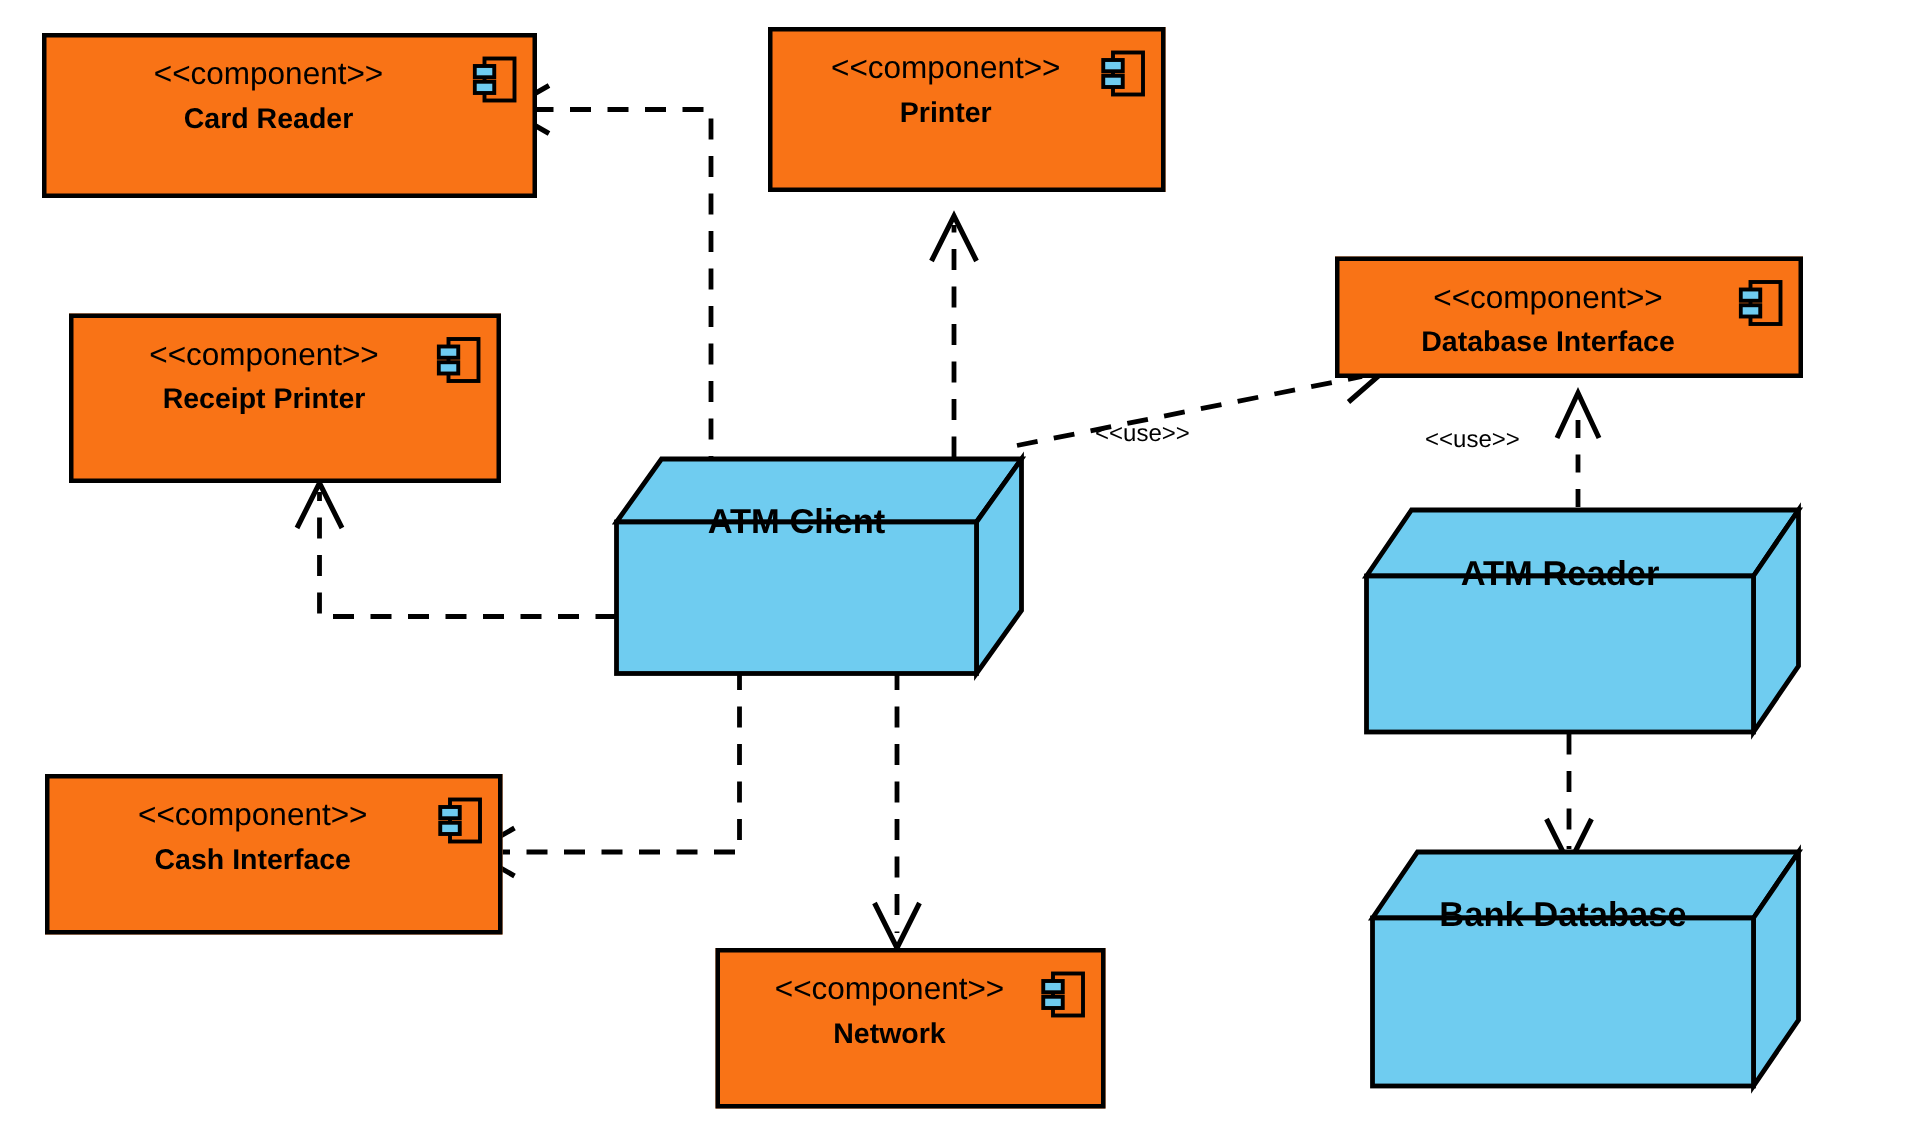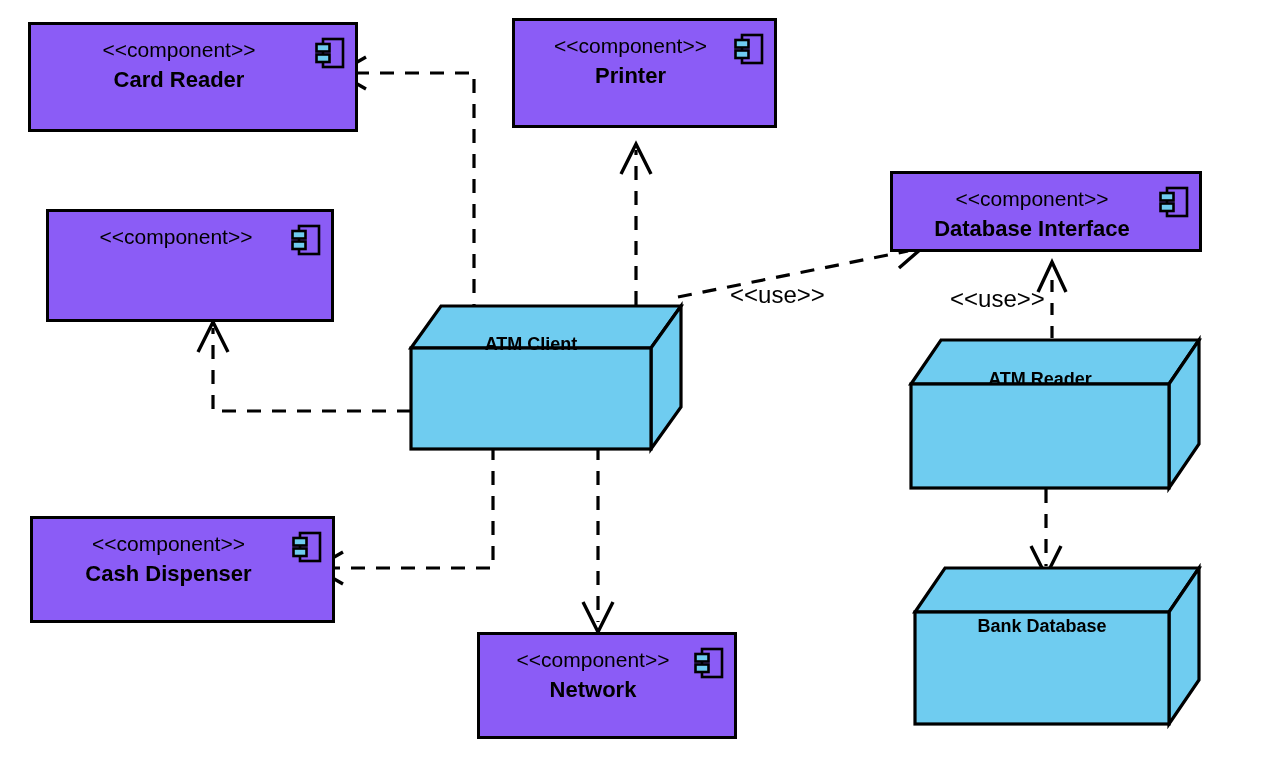--- a/index.html
+++ b/index.html
@@ -23,21 +23,21 @@
     left: 0;
     top: 0;
     width: 1276px;
     height: 764px;
     pointer-events: none;
   }
   
   .component {
     position: absolute;
     box-sizing: border-box;
-    background: #8b5cf6;
+    background: #f97316;
     border: 3px solid #000000;
     z-index: 3;
     padding-left: 11px;
   }
   .component .stereo {
     position: absolute;
     left: 0;
     right: 0;
     top: 13px;
     text-align: center;
@@ -46,21 +46,21 @@
     color: #000000;
     letter-spacing: 0px;
     white-space: nowrap;
   }
   .component .cname {
     position: absolute;
     left: 0;
     right: 0;
     top: 42px;
     text-align: center;
-    font-size: 22px;
+    font-size: 19px;
     line-height: 26px;
     font-weight: bold;
     color: #000000;
     white-space: nowrap;
   }
   
   .component .textwrap {
     position: absolute;
     left: 6px;
     right: 34px;
@@ -82,27 +82,27 @@
   .node svg {
     display: block;
     overflow: visible;
   }
   .node .nname {
     position: absolute;
     left: 0;
     right: 0;
     text-align: center;
     font-weight: bold;
-    font-size: 18px;
+    font-size: 23px;
     color: #000000;
     white-space: nowrap;
   }
   .edge-label {
     position: absolute;
-    font-size: 24px;
+    font-size: 16px;
     color: #000000;
     white-space: nowrap;
     z-index: 4;
   }
 </style>
 </head>
 <body>
 
 <div id="canvas">
 
@@ -169,20 +169,21 @@
     <svg class="comp-icon" viewBox="0 0 30 32">
       <rect x="8" y="2" width="20" height="28" fill="none" stroke="#000" stroke-width="2.6"></rect>
       <rect x="1.5" y="7" width="13" height="7.5" fill="#6FCCF0" stroke="#000" stroke-width="2.6"></rect>
       <rect x="1.5" y="17.5" width="13" height="7.5" fill="#6FCCF0" stroke="#000" stroke-width="2.6"></rect>
     </svg>
   </div>
 
   <div class="component" style="left:46px; top:209px; width:288px; height:113px;">
     <div class="textwrap">
       <div class="stereo">&lt;&lt;component&gt;&gt;</div>
+      <div class="cname">Receipt Printer</div>
     </div>
     <svg class="comp-icon" viewBox="0 0 30 32">
       <rect x="8" y="2" width="20" height="28" fill="none" stroke="#000" stroke-width="2.6"></rect>
       <rect x="1.5" y="7" width="13" height="7.5" fill="#6FCCF0" stroke="#000" stroke-width="2.6"></rect>
       <rect x="1.5" y="17.5" width="13" height="7.5" fill="#6FCCF0" stroke="#000" stroke-width="2.6"></rect>
     </svg>
   </div>
 
   <div class="component" style="left:890px; top:171px; width:312px; height:81px;">
     <div class="textwrap">
@@ -192,21 +193,21 @@
     <svg class="comp-icon" viewBox="0 0 30 32">
       <rect x="8" y="2" width="20" height="28" fill="none" stroke="#000" stroke-width="2.6"></rect>
       <rect x="1.5" y="7" width="13" height="7.5" fill="#6FCCF0" stroke="#000" stroke-width="2.6"></rect>
       <rect x="1.5" y="17.5" width="13" height="7.5" fill="#6FCCF0" stroke="#000" stroke-width="2.6"></rect>
     </svg>
   </div>
 
   <div class="component" style="left:30px; top:516px; width:305px; height:107px;">
     <div class="textwrap">
       <div class="stereo">&lt;&lt;component&gt;&gt;</div>
-      <div class="cname">Cash Dispenser</div>
+      <div class="cname">Cash Interface</div>
     </div>
     <svg class="comp-icon" viewBox="0 0 30 32">
       <rect x="8" y="2" width="20" height="28" fill="none" stroke="#000" stroke-width="2.6"></rect>
       <rect x="1.5" y="7" width="13" height="7.5" fill="#6FCCF0" stroke="#000" stroke-width="2.6"></rect>
       <rect x="1.5" y="17.5" width="13" height="7.5" fill="#6FCCF0" stroke="#000" stroke-width="2.6"></rect>
     </svg>
   </div>
 
   <div class="component" style="left:477px; top:632px; width:260px; height:107px;">
     <div class="textwrap">
@@ -237,20 +238,20 @@
     </svg>
     <div class="nname" style="top:33px; left:3px; width:258px;">ATM Reader</div>
   </div>
 
   <div class="node" style="left:912px; top:564px;">
     <svg width="294" height="164" viewBox="0 0 294 164">
       <polygon points="3,48 33,4 287,4 257,48" fill="#6FCCF0" stroke="#000" stroke-width="3.2" stroke-linejoin="miter"></polygon>
       <polygon points="257,48 287,4 287,116 257,160" fill="#6FCCF0" stroke="#000" stroke-width="3.2" stroke-linejoin="miter"></polygon>
       <rect x="3" y="48" width="254" height="112" fill="#6FCCF0" stroke="#000" stroke-width="3.2"></rect>
     </svg>
-    <div class="nname" style="top:52px; left:3px; width:254px;">Bank Database</div>
+    <div class="nname" style="top:32px; left:3px; width:254px;">Bank Database</div>
   </div>
 
   <div class="edge-label" style="left:730px; top:281px;">&lt;&lt;use&gt;&gt;</div>
 
   <div class="edge-label" style="left:950px; top:285px;">&lt;&lt;use&gt;&gt;</div>
 
 </div>
 
 </body></html>

